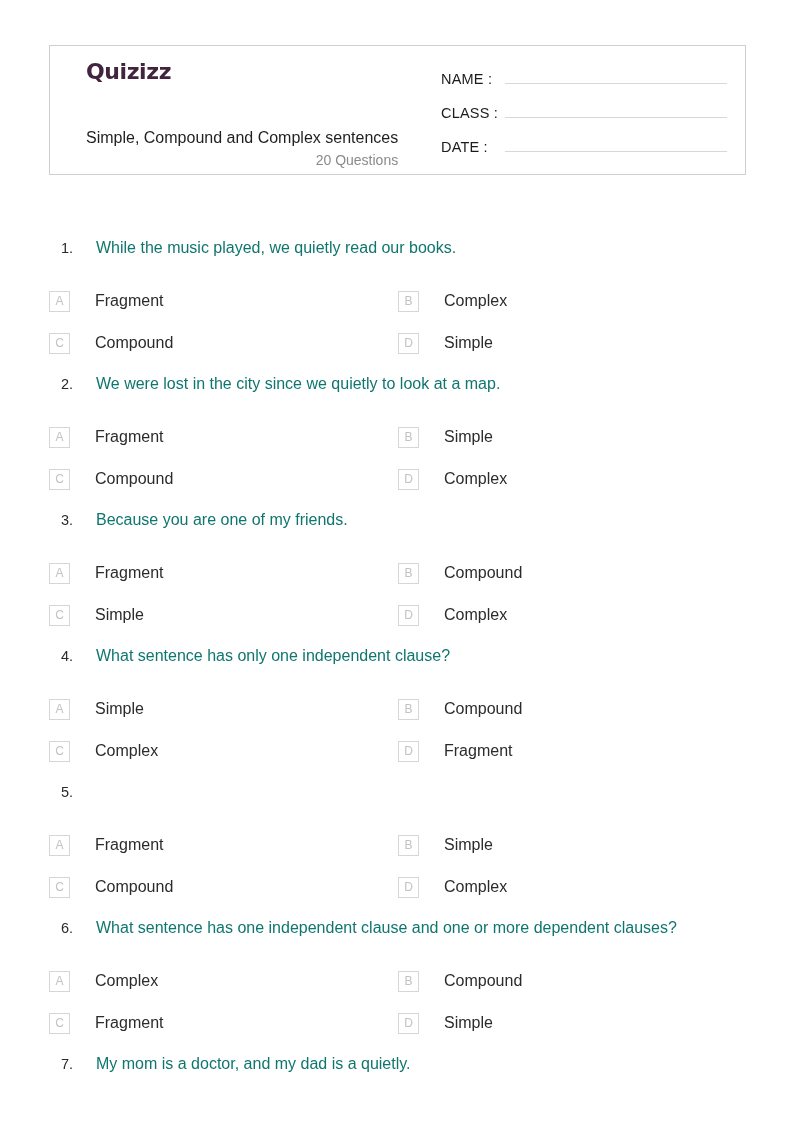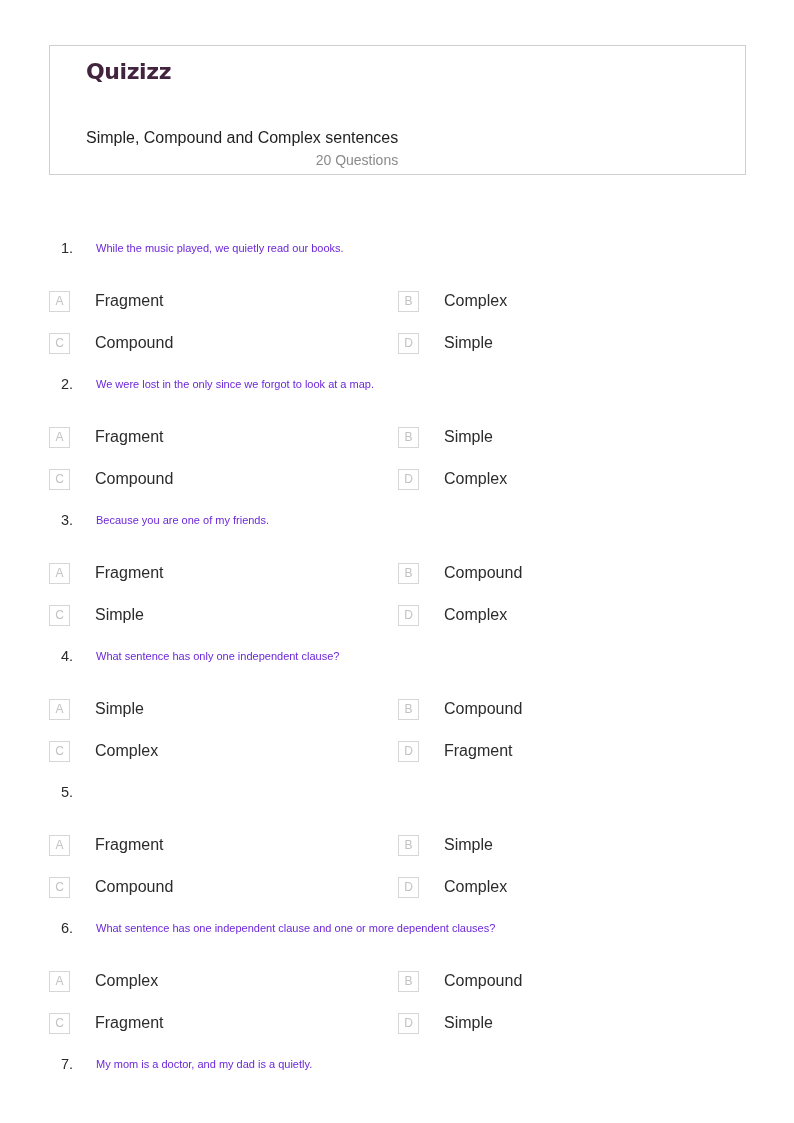--- a/index.html
+++ b/index.html
@@ -123,22 +123,22 @@
     width: 73px;
     text-align: right;
     font-size: 14.5px;
     color: #2a2a2a;
     flex: 0 0 auto;
     line-height: 20px;
     padding-right: 0;
   }
   .q-text {
     margin-left: 23px;
-    font-size: 11px;
-    color: #6d28d9;
+    font-size: 16px;
+    color: #0f766e;
     line-height: 20px;
   }
 
   .options {
     margin-top: 12px;
     margin-left: 49px;
     width: 700px;
   }
   .option-row {
     display: flex;
@@ -177,20 +177,34 @@
 <div class="page">
 
   <div class="header-card">
     <div class="header-left">
       <div class="brand-logo">Quizizz</div>
       <div class="quiz-meta">
         <div class="quiz-title">Simple, Compound and Complex sentences</div>
         <div class="quiz-subtitle">20 Questions</div>
       </div>
     </div>
+    <div class="header-right">
+      <div class="field-row">
+        <span class="field-label">NAME :</span>
+        <span class="field-line"></span>
+      </div>
+      <div class="field-row">
+        <span class="field-label">CLASS :</span>
+        <span class="field-line"></span>
+      </div>
+      <div class="field-row">
+        <span class="field-label">DATE  :</span>
+        <span class="field-line"></span>
+      </div>
+    </div>
   </div>
 
   <div class="questions" id="questions-container">
       <div class="question-block">
         <div class="question-head">
           <span class="q-number">1.</span>
           <span class="q-text">While the music played, we quietly read our books.</span>
         </div>
         <div class="options">
           <div class="option-row">
@@ -211,21 +225,21 @@
             <div class="option">
               <span class="opt-box">D</span>
               <span class="opt-label">Simple</span>
             </div>
           </div>
         </div>
       </div>
       <div class="question-block">
         <div class="question-head">
           <span class="q-number">2.</span>
-          <span class="q-text">We were lost in the only since we forgot to look at a map.</span>
+          <span class="q-text">We were lost in the city since we quietly to look at a map.</span>
         </div>
         <div class="options">
           <div class="option-row">
             <div class="option">
               <span class="opt-box">A</span>
               <span class="opt-label">Fragment</span>
             </div>
             <div class="option">
               <span class="opt-box">B</span>
               <span class="opt-label">Simple</span>

